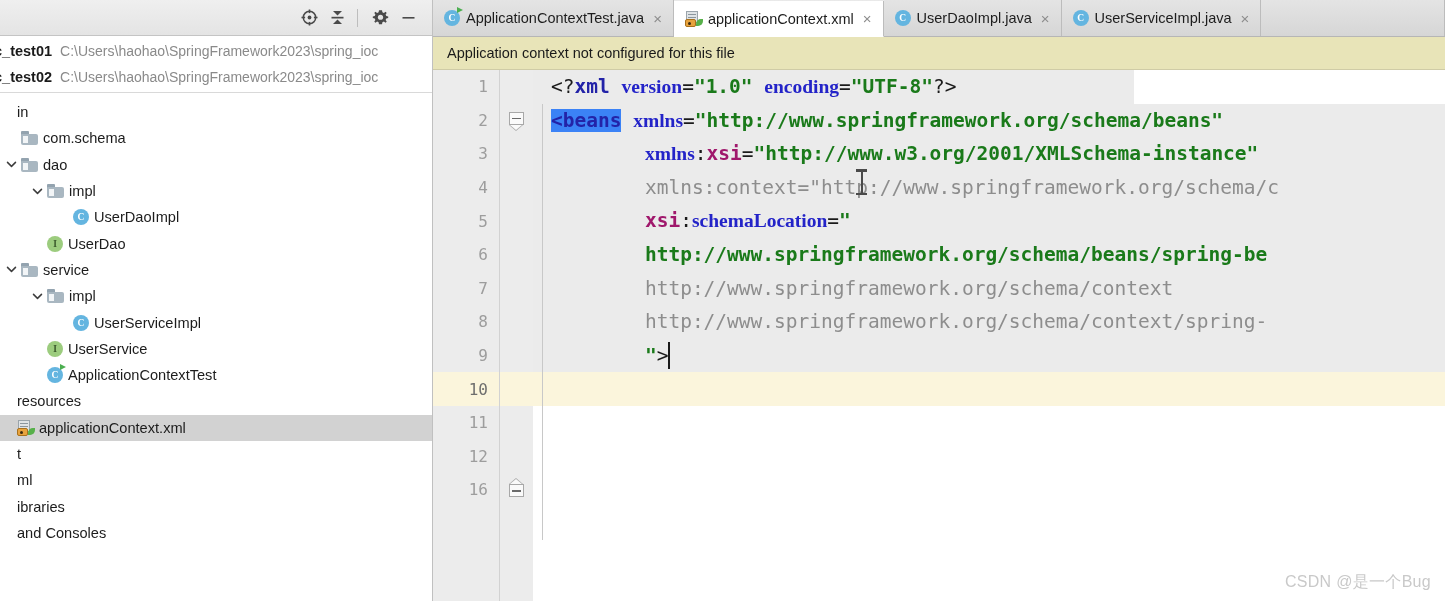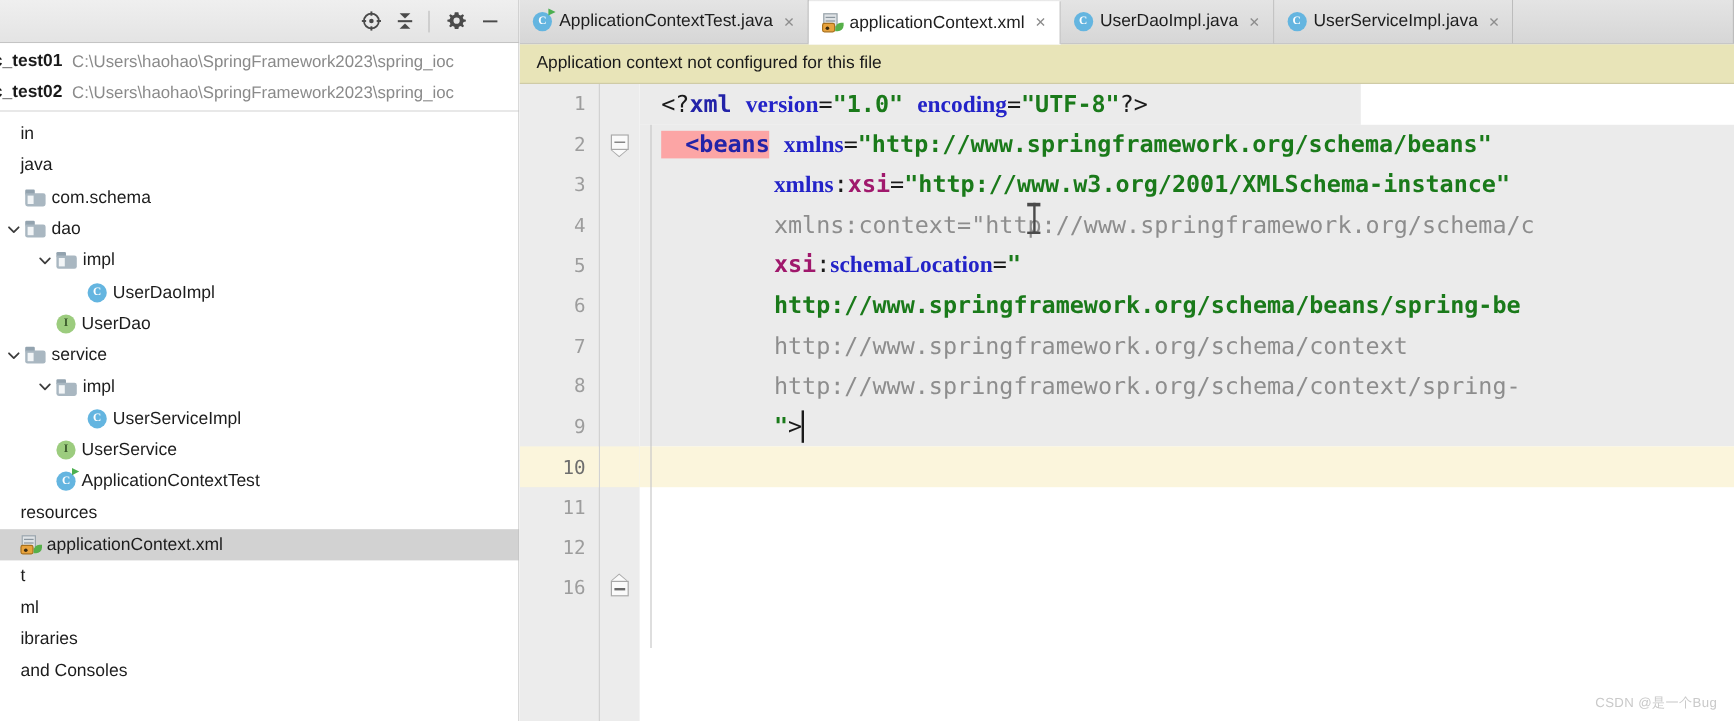--- a/index.html
+++ b/index.html
@@ -362,21 +362,21 @@
     white-space: pre;
     padding-left: 18px;
     z-index: 2;
   }
   .t-punct { color: #1a1a1a; }
   .t-tag   { color: #2323a8; font-weight: bold; }
   .t-attr  { color: #2323c8; font-weight: bold; font-family: Liberation Serif, serif; }
   .t-ns    { color: #a0186c; font-weight: bold; }
   .t-val   { color: #1a7a1a; font-weight: bold; }
   .t-gray  { color: #8d8d8d; font-weight: normal; }
-  .sel-tag { background: #fca5a5; padding-left: 20px; }
+  .sel-tag { background: #3b82f6; }
   #caret {
     position: absolute;
     left: 0; top: 0;
     width: 2px; height: 27px;
     background: #1a1a1a;
   }
   
   #ibeam {
     position: absolute;
     left: 423px; top: 99px;
@@ -384,21 +384,21 @@
     z-index: 6;
     pointer-events: none;
   }
   #ibeam .ib-bar { position:absolute; left:5px; top:0; width:2px; height:26px; background:#4a4a4a; }
   #ibeam .ib-top { position:absolute; left:0px; top:0; width:11px; height:2.5px; background:#4a4a4a; }
   #ibeam .ib-bot { position:absolute; left:0px; bottom:0; width:11px; height:2.5px; background:#4a4a4a; }
 
   #watermark {
     position: absolute;
     right: 14px; bottom: 8px;
-    font-size: 11px;
+    font-size: 16px;
     color: #c9c9c9;
     letter-spacing: 0.3px;
     z-index: 10;
   }
 </style>
 </head>
 <body>
 
 <div id="root">
 
@@ -444,24 +444,20 @@
         <div class="recent-row">
           <span class="recent-name">c_test02</span>
           <span class="recent-path">C:\Users\haohao\SpringFramework2023\spring_ioc</span>
         </div>
       </div>
 
     <div id="tree">
         <div class="tree-row">
           <span class="tw empty"></span>
           <span class="node-label" style="margin-left: 0px;">in</span>
-        </div>
-        <div class="tree-row">
-          <span class="tw empty"></span>
-          <span class="node-label" style="margin-left: 0px;">java</span>
         </div>
         <div class="tree-row" style="padding-left: 4px;">
           <span class="tw empty"></span>
           <span class="ico folder-ico">
             <span class="ftab"></span>
             <span class="fbody"></span>
             <span class="fwhite"></span>
           </span>
           <span class="node-label">com.schema</span>
         </div>

